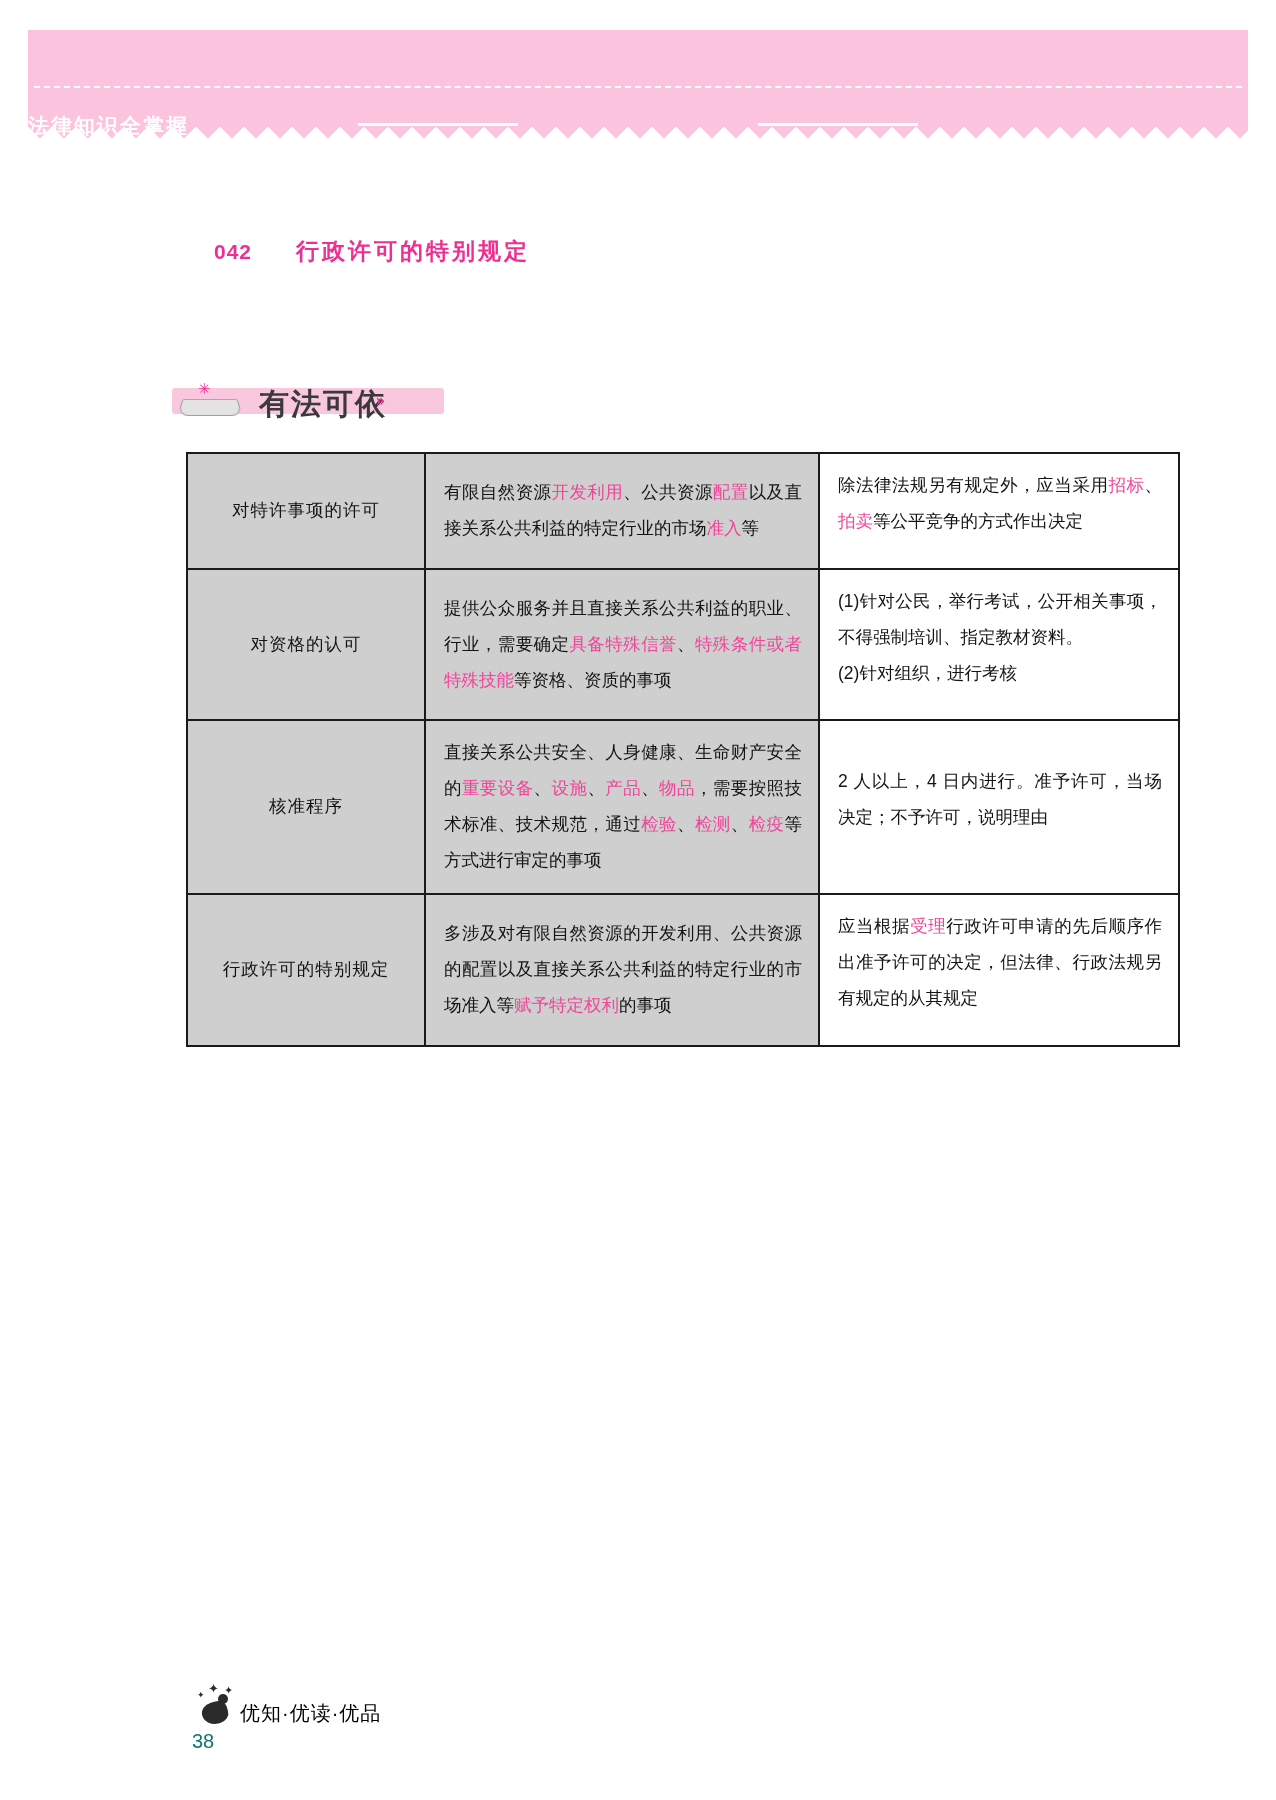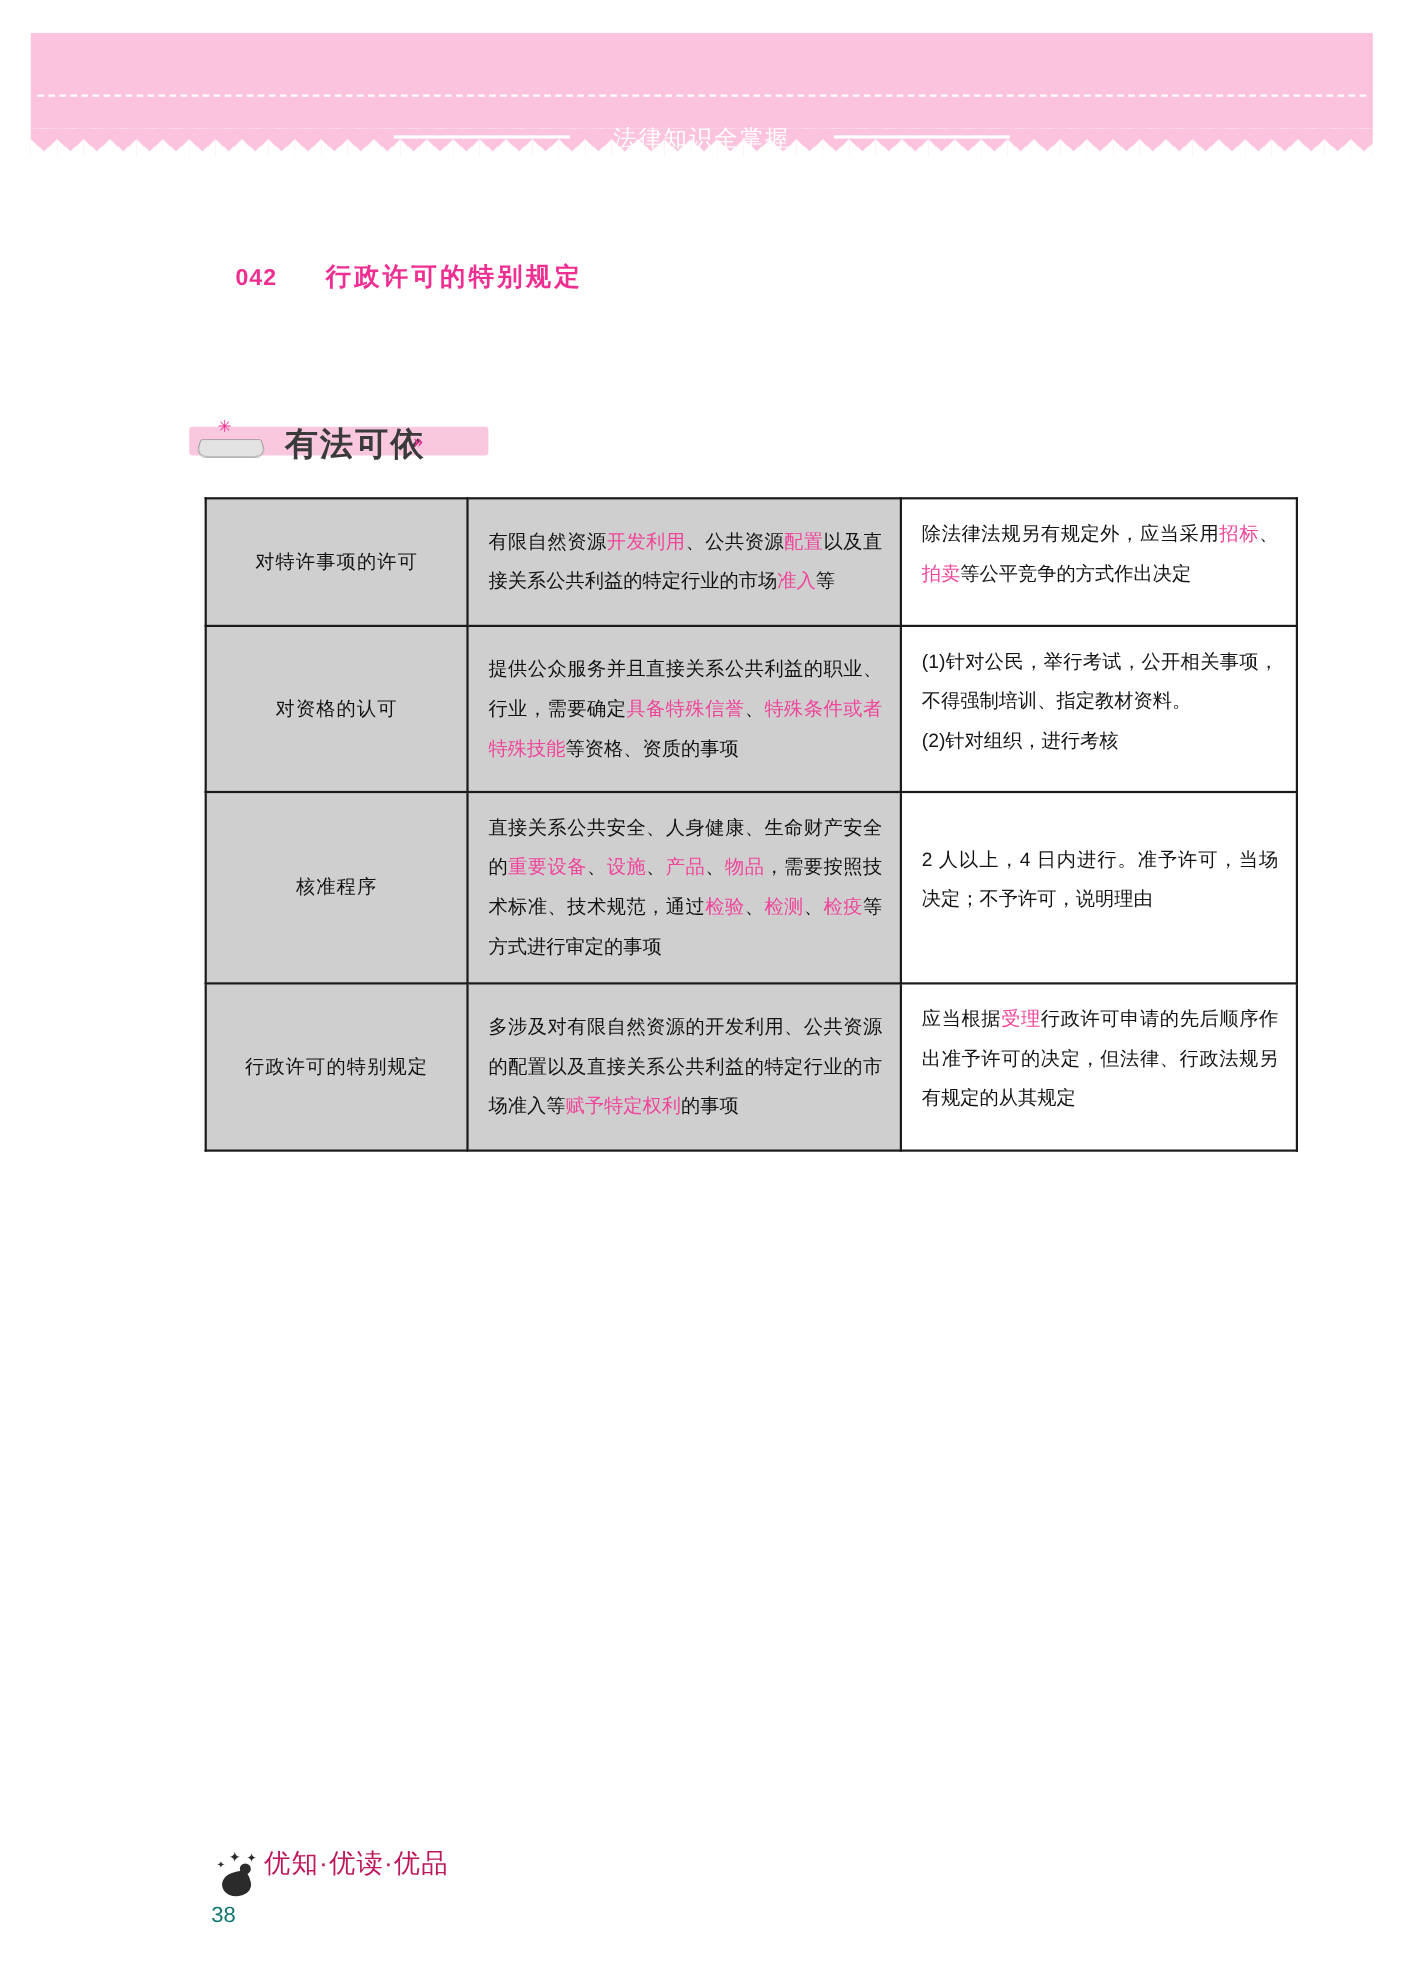--- a/index.html
+++ b/index.html
@@ -42,24 +42,23 @@
     top: 56px;
     width: 1208px;
     height: 0;
     border-top: 2px dashed #ffffff;
   }
   .band-title {
     position: absolute;
     left: 0;
     top: 82px;
     width: 1220px;
-    text-align: center;
     font-family: "Liberation Sans", "DejaVu Sans", sans-serif;
     font-size: 21px;
-    font-weight: normal;
+    font-weight: bold;
     color: #ffffff;
     letter-spacing: 2px;
     z-index: 3;
   }
   .band-rule {
     position: absolute;
     top: 93px;
     height: 3px;
     background: #ffffff;
     z-index: 3;
@@ -285,24 +284,24 @@
     color: #2b2b2b;
     font-size: 11px;
     line-height: 1;
   }
   .footer .runner .st1 { left: 16px; top: -2px; font-size: 13px; }
   .footer .runner .st2 { left: 32px; top: 1px; }
   .footer .runner .st3 { left: 5px; top: 7px; font-size: 9px; }
   .footer .slogan {
     position: absolute;
     left: 54px;
-    top: 2px;
-    font-family: "Liberation Sans", "DejaVu Sans", sans-serif;
-    font-size: 24px;
-    color: #be185d;
+    top: 24px;
+    font-family: "Liberation Sans", "DejaVu Sans", sans-serif;
+    font-size: 20px;
+    color: #000000;
     letter-spacing: 1px;
   }
   .footer .pageno {
     position: absolute;
     left: 6px;
     top: 54px;
     font-family: "Liberation Sans", sans-serif;
     font-size: 20px;
     color: #0f766e;
   }

